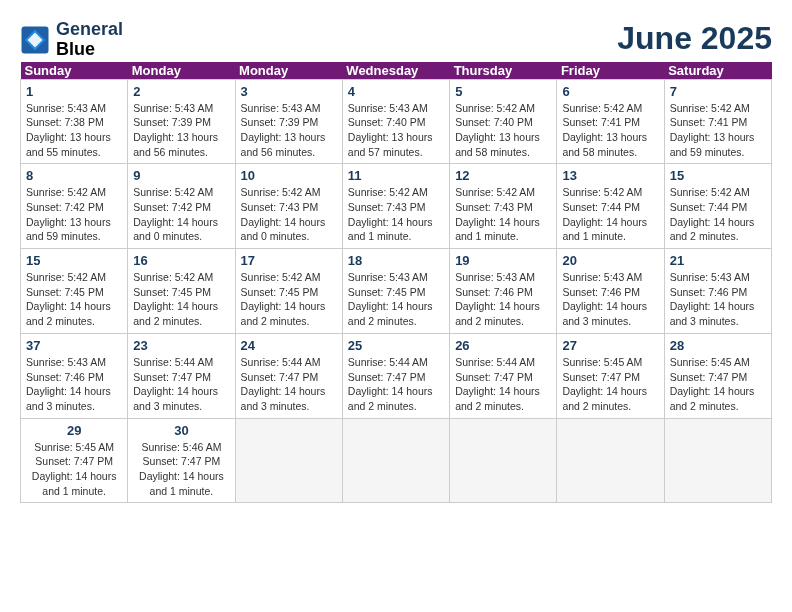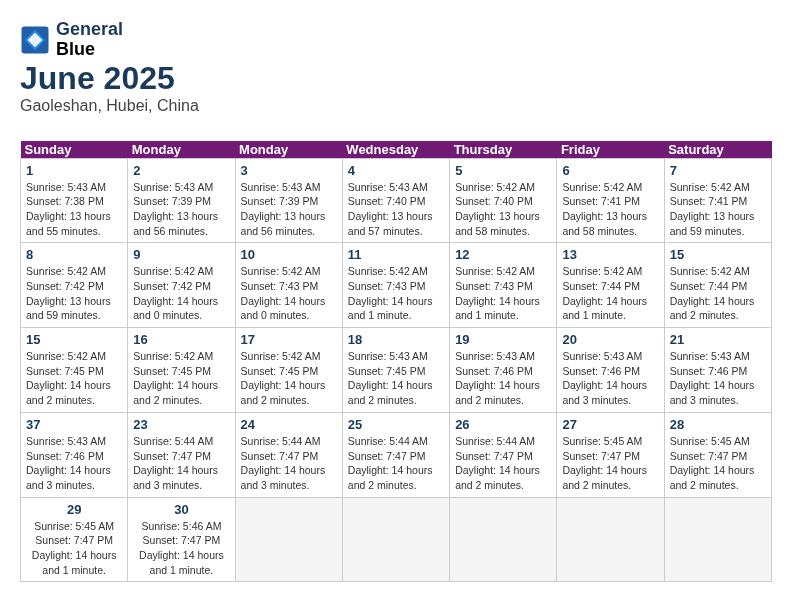--- a/index.html
+++ b/index.html
@@ -7,22 +7,21 @@
       font-family: Arial, sans-serif;
       background: #fff;
       width: 792px;
       min-height: 612px;
       padding: 20px;
     }
     .header-area {
       display: flex;
       justify-content: space-between;
       align-items: flex-start;
-      margin-bottom: 26px;
-      flex-direction: column;
+      margin-bottom: 2px;
     }
     .logo {
       display: flex;
       align-items: center;
       gap: 6px;
     }
     .logo-text {
       font-size: 18px;
       font-weight: bold;
       color: #1a3a5c;
@@ -97,21 +96,20 @@
       <polygon points="20,6 34,20 20,34 6,20" fill="#2196F3" opacity="0.7"></polygon>
       <polygon points="20,10 30,20 20,30 10,20" fill="#fff" opacity="0.9"></polygon>
     </svg>
     <div class="logo-text">
       <div>General</div>
       <div><span>Blue</span></div>
     </div>
   </div>
   <div class="title-area">
     <div class="month-title">June 2025</div>
-    <div class="location-title">Gaoleshan, Hubei, China</div>
   </div>
 </div>
 
 <table>
   <thead>
     <tr>
     <th>Sunday</th>
         <th>Monday</th>
         <th>Monday</th>
         <th>Wednesday</th>

